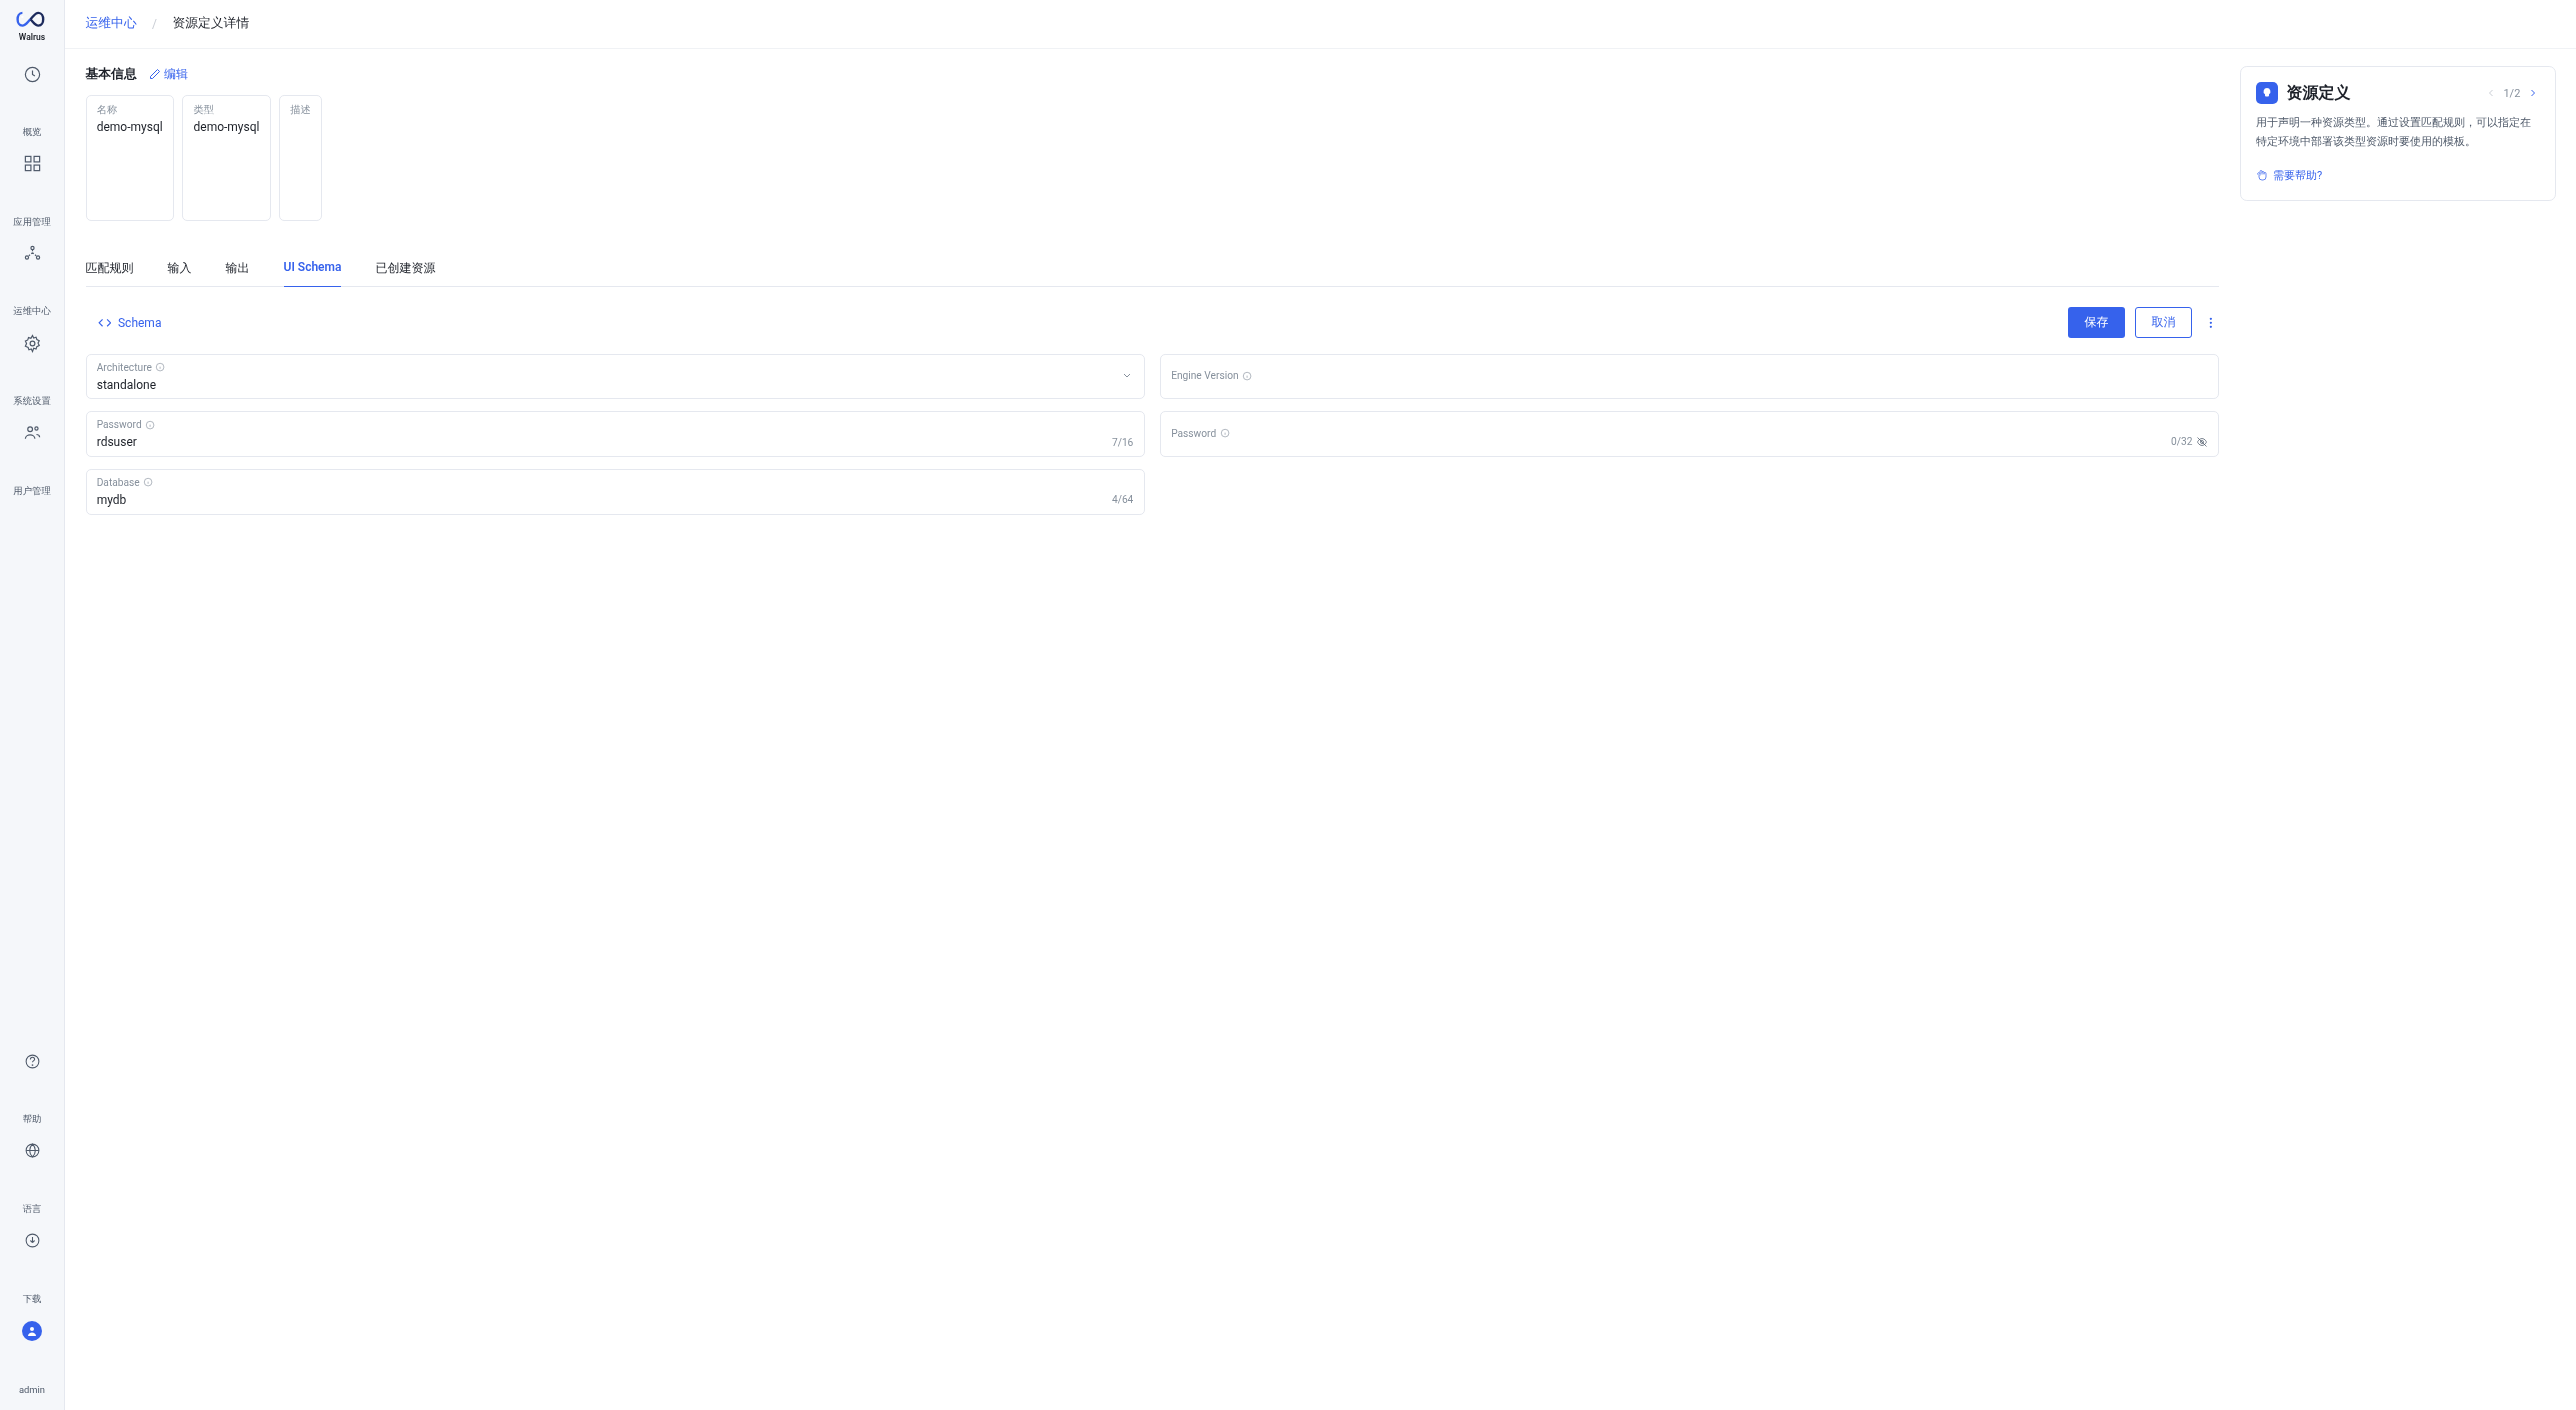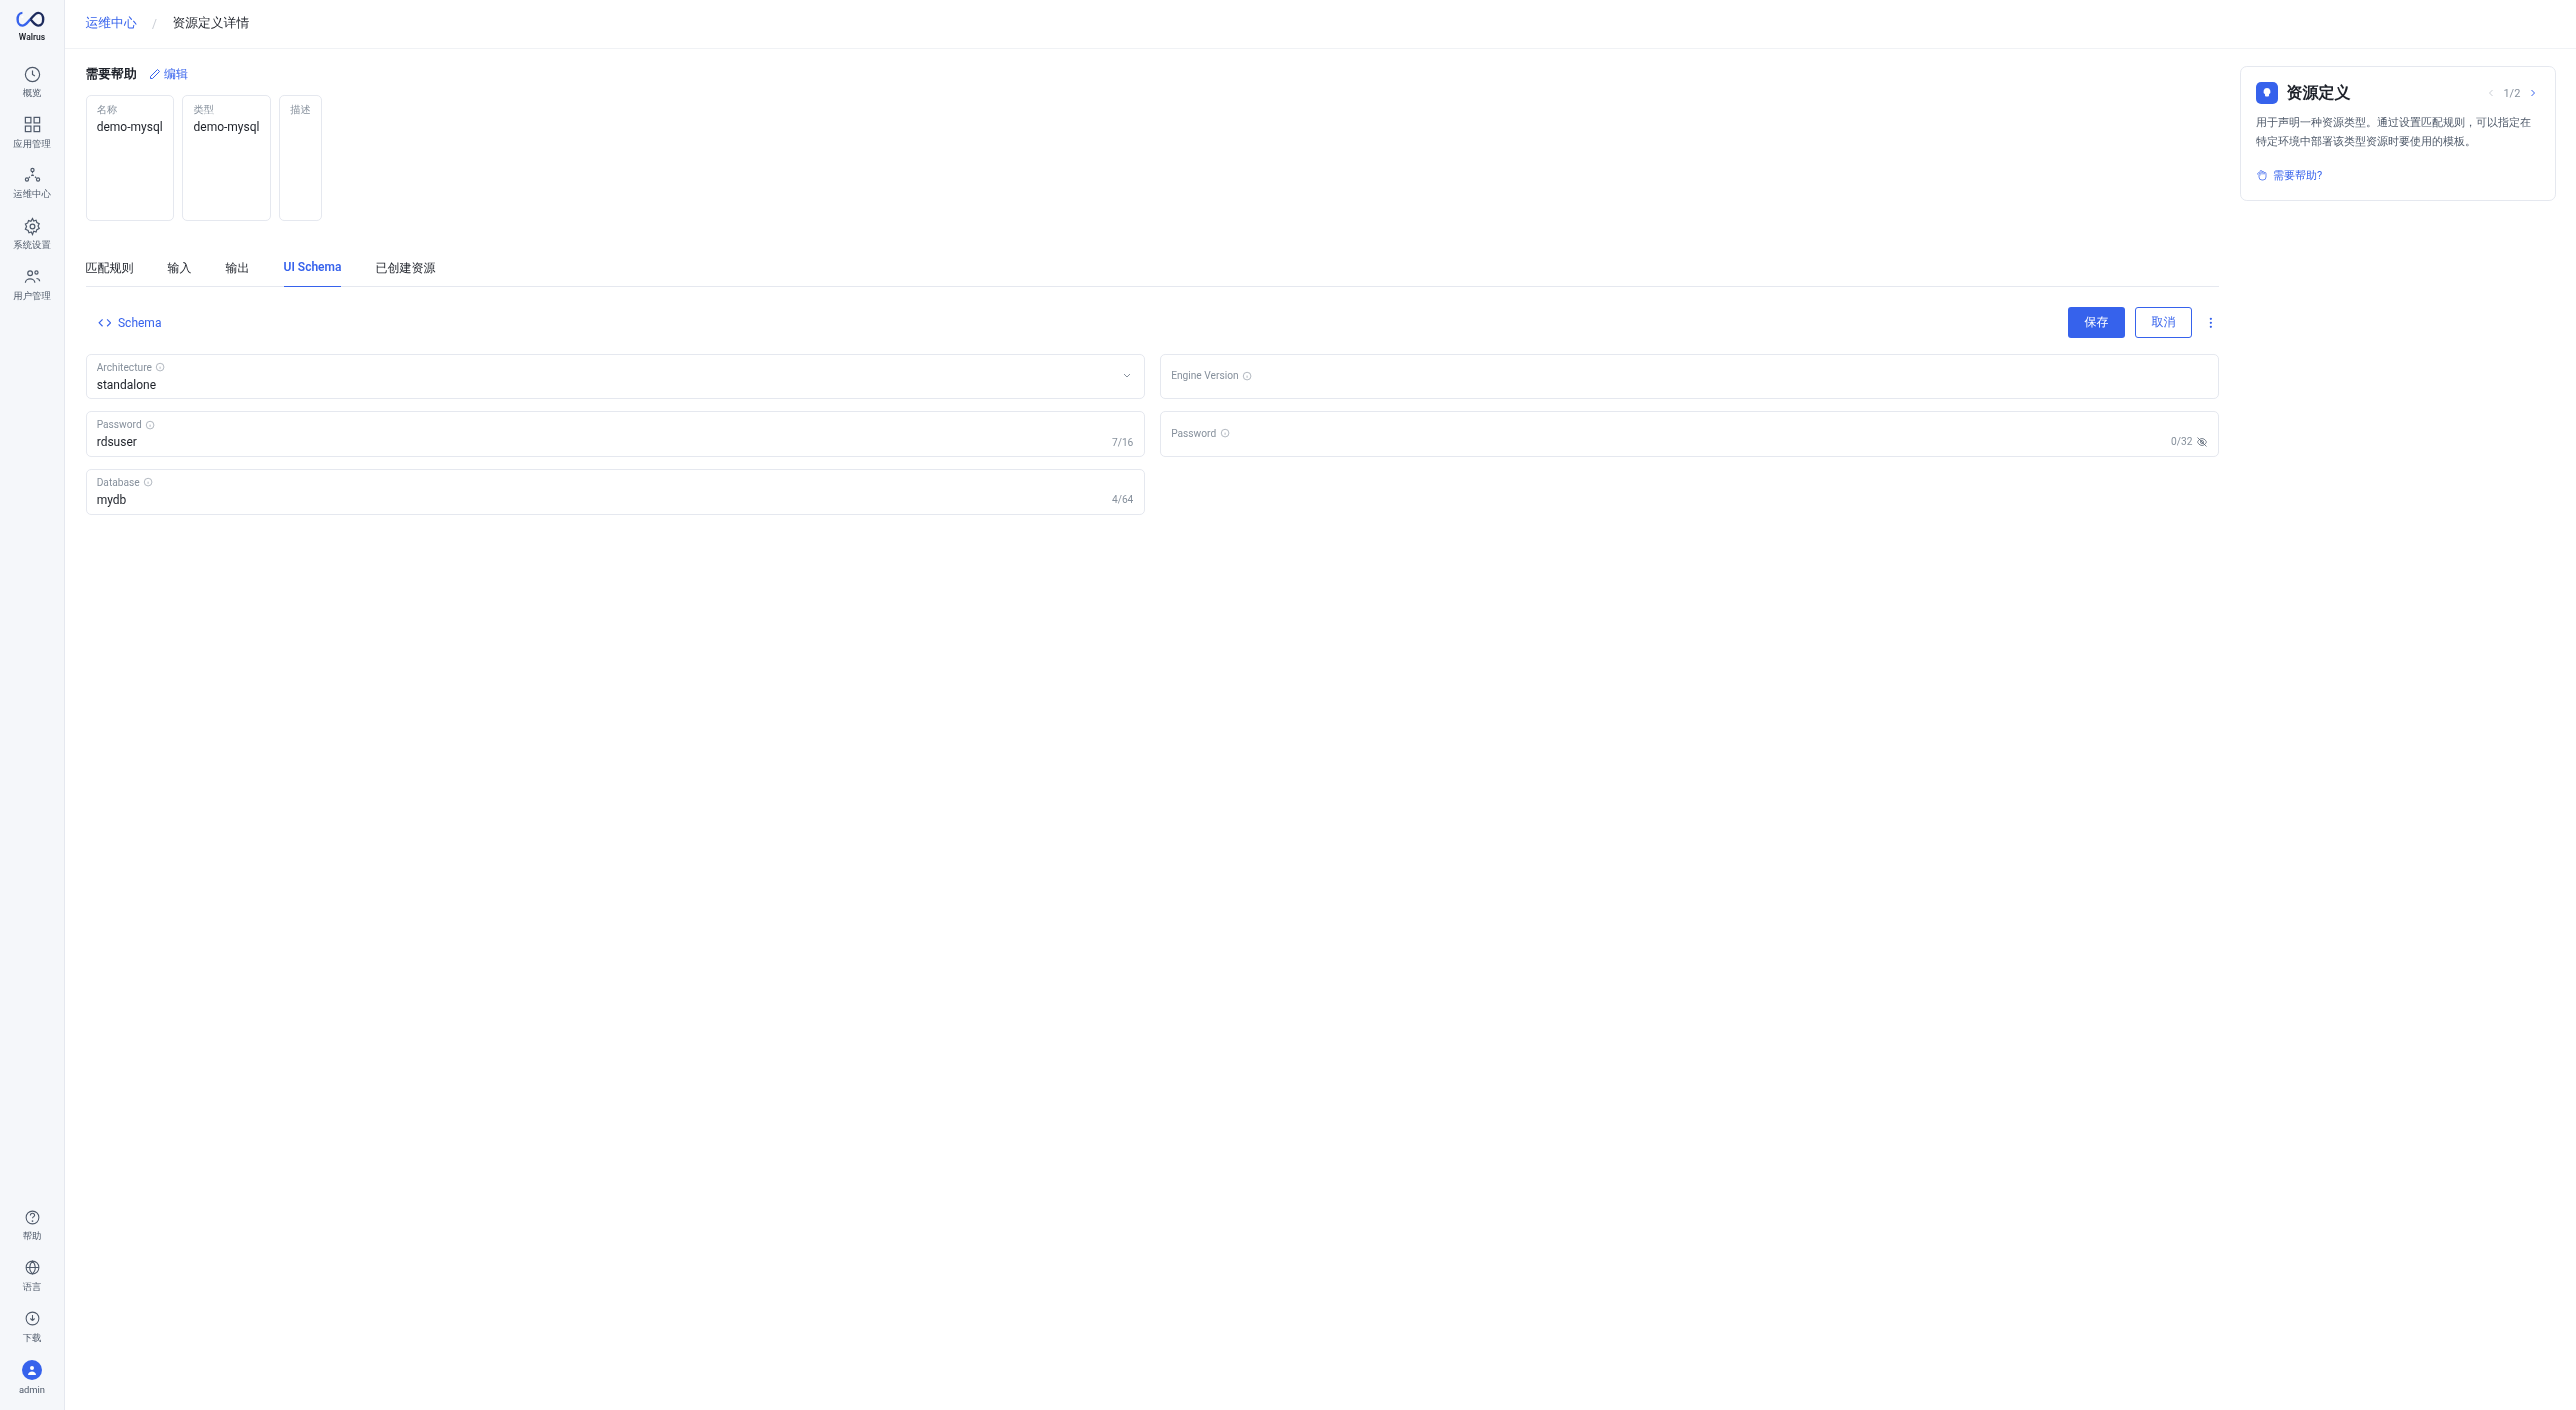--- a/index.html
+++ b/index.html
@@ -6,21 +6,21 @@
     body { font-family: -apple-system, BlinkMacSystemFont, "Segoe UI", Roboto, sans-serif; background: #f5f7fa; color: #1d2129; font-size: 12px; }
     
     .app { display: flex; height: 100vh; }
     
     
     .sidebar { width: 65px; background: #f5f7fa; display: flex; flex-direction: column; align-items: center; padding-top: 8.5px; border-right: 0.9px solid #e5e8ef; }
     .logo { width: 48px; height: 34px; display: flex; flex-direction: column; align-items: center; justify-content: center; margin-bottom: 8.5px; }
     .logo-icon { width: 32px; height: 20.5px; }
     .logo-text { font-size: 8.5px; font-weight: 600; color: #1d2129; margin-top: 1.7px; }
     .nav-items { display: flex; flex-direction: column; gap: 3.4px; width: 100%; align-items: center; margin-top: 6.8px; }
-    .nav-item { width: 51px; display: flex; flex-direction: column; align-items: center; padding: 6.8px 0 5.1px; cursor: pointer; border-radius: 5.1px; }
+    .nav-item { width: 51px; display: flex; flex-direction: column; align-items: center; padding: 6.8px 0 5.1px; cursor: pointer; border-radius: 5.1px; gap: 39px; }
     .nav-icon { width: 19px; height: 19px; display: flex; align-items: center; justify-content: center; color: #4e5969; }
     .nav-label { font-size: 9.4px; color: #4e5969; margin-top: 3.4px; }
     .sidebar-bottom { margin-top: auto; margin-bottom: 10.2px; display: flex; flex-direction: column; gap: 3.4px; align-items: center; width: 100%; }
     .user-item .nav-icon { width: 20.5px; height: 20.5px; background: #3662ec; border-radius: 50%; display: flex; align-items: center; justify-content: center; }
     
     
     .main { flex: 1; background: #fff; overflow-y: auto; }
     .breadcrumb { display: flex; align-items: center; gap: 15.4px; padding: 15.4px 20.5px; border-bottom: 0.9px solid #f0f2f5; }
     .breadcrumb-item { font-size: 12.8px; color: #1d2129; }
     .breadcrumb-item.link { color: #3662ec; cursor: pointer; }
@@ -192,21 +192,21 @@
   <main class="main">
     <nav class="breadcrumb">
       <span class="breadcrumb-item link">运维中心</span>
       <span class="breadcrumb-sep">/</span>
       <span class="breadcrumb-item">资源定义详情</span>
     </nav>
 
     <div class="content">
       <div class="left-col">
         <div class="section-header">
-          <h3 class="section-title">需要帮助</h3>
+          <h3 class="section-title">基本信息</h3>
           <a class="edit-link">
             <svg viewBox="0 0 24 24" fill="none" stroke="currentColor" stroke-width="2">
                 <path d="M17 3l4 4L7 21H3v-4L17 3z"></path>
               </svg>
             <span>编辑</span>
           </a>
         </div>
 
         <div class="form-fields">
           <div class="field">

